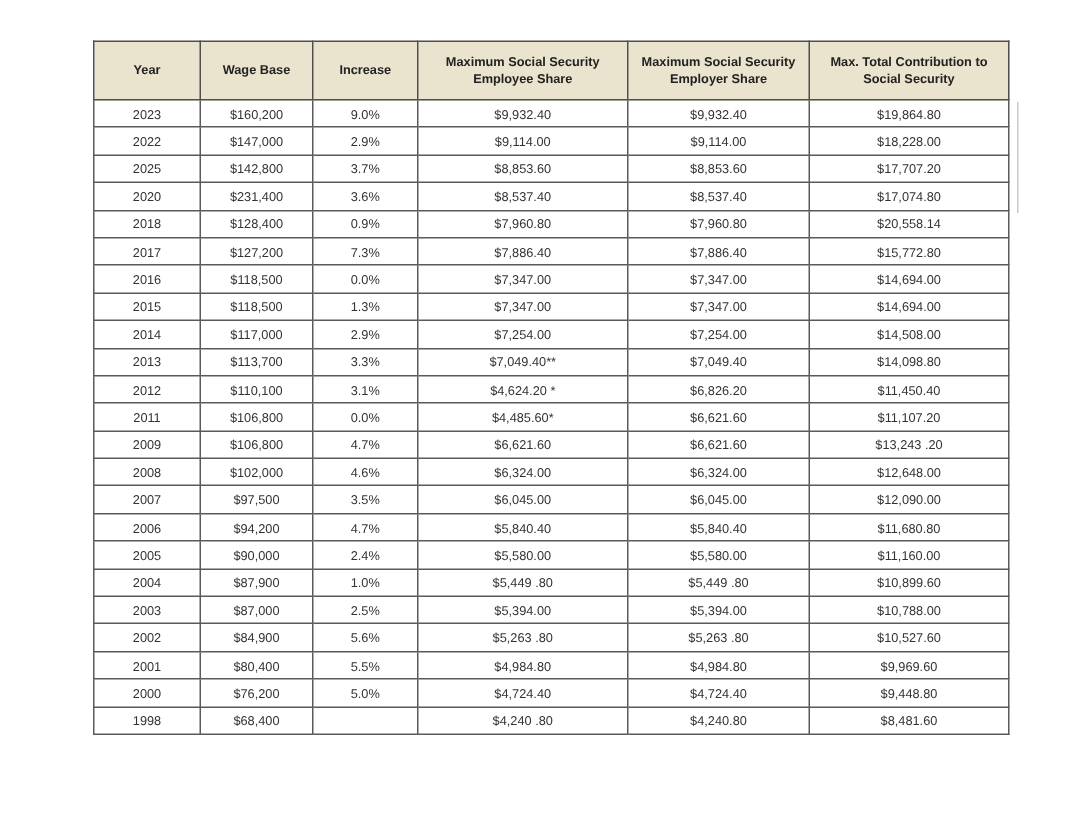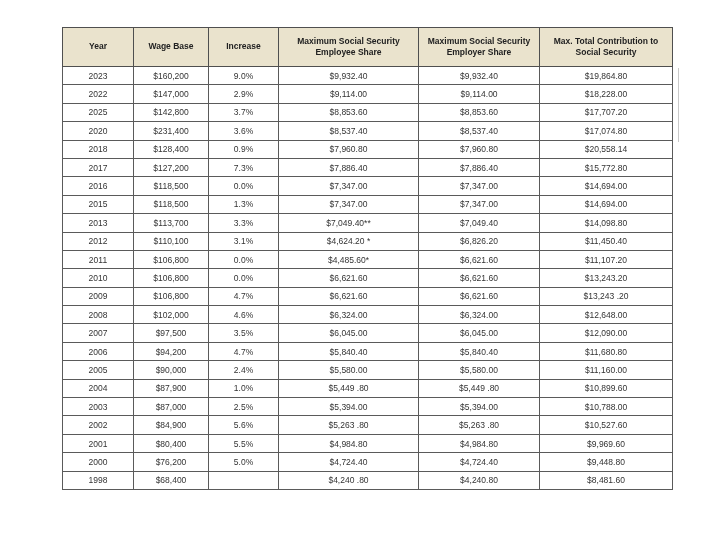--- a/index.html
+++ b/index.html
@@ -139,20 +139,28 @@
         </tr>
         <tr>
           <td>2015</td>
           <td>$118,500</td>
           <td>1.3%</td>
           <td>$7,347.00</td>
           <td>$7,347.00</td>
           <td>$14,694.00</td>
         </tr>
         <tr>
+          <td>2014</td>
+          <td>$117,000</td>
+          <td>2.9%</td>
+          <td>$7,254.00</td>
+          <td>$7,254.00</td>
+          <td>$14,508.00</td>
+        </tr>
+        <tr>
           <td>2013</td>
           <td>$113,700</td>
           <td>3.3%</td>
           <td>$7,049.40**</td>
           <td>$7,049.40</td>
           <td>$14,098.80</td>
         </tr>
         <tr>
           <td>2012</td>
           <td>$110,100</td>
@@ -163,28 +171,20 @@
         </tr>
         <tr>
           <td>2011</td>
           <td>$106,800</td>
           <td>0.0%</td>
           <td>$4,485.60*</td>
           <td>$6,621.60</td>
           <td>$11,107.20</td>
         </tr>
         <tr>
-          <td>2010</td>
-          <td>$106,800</td>
-          <td>0.0%</td>
-          <td>$6,621.60</td>
-          <td>$6,621.60</td>
-          <td>$13,243.20</td>
-        </tr>
-        <tr>
           <td>2009</td>
           <td>$106,800</td>
           <td>4.7%</td>
           <td>$6,621.60</td>
           <td>$6,621.60</td>
           <td>$13,243 .20</td>
         </tr>
         <tr>
           <td>2008</td>
           <td>$102,000</td>

